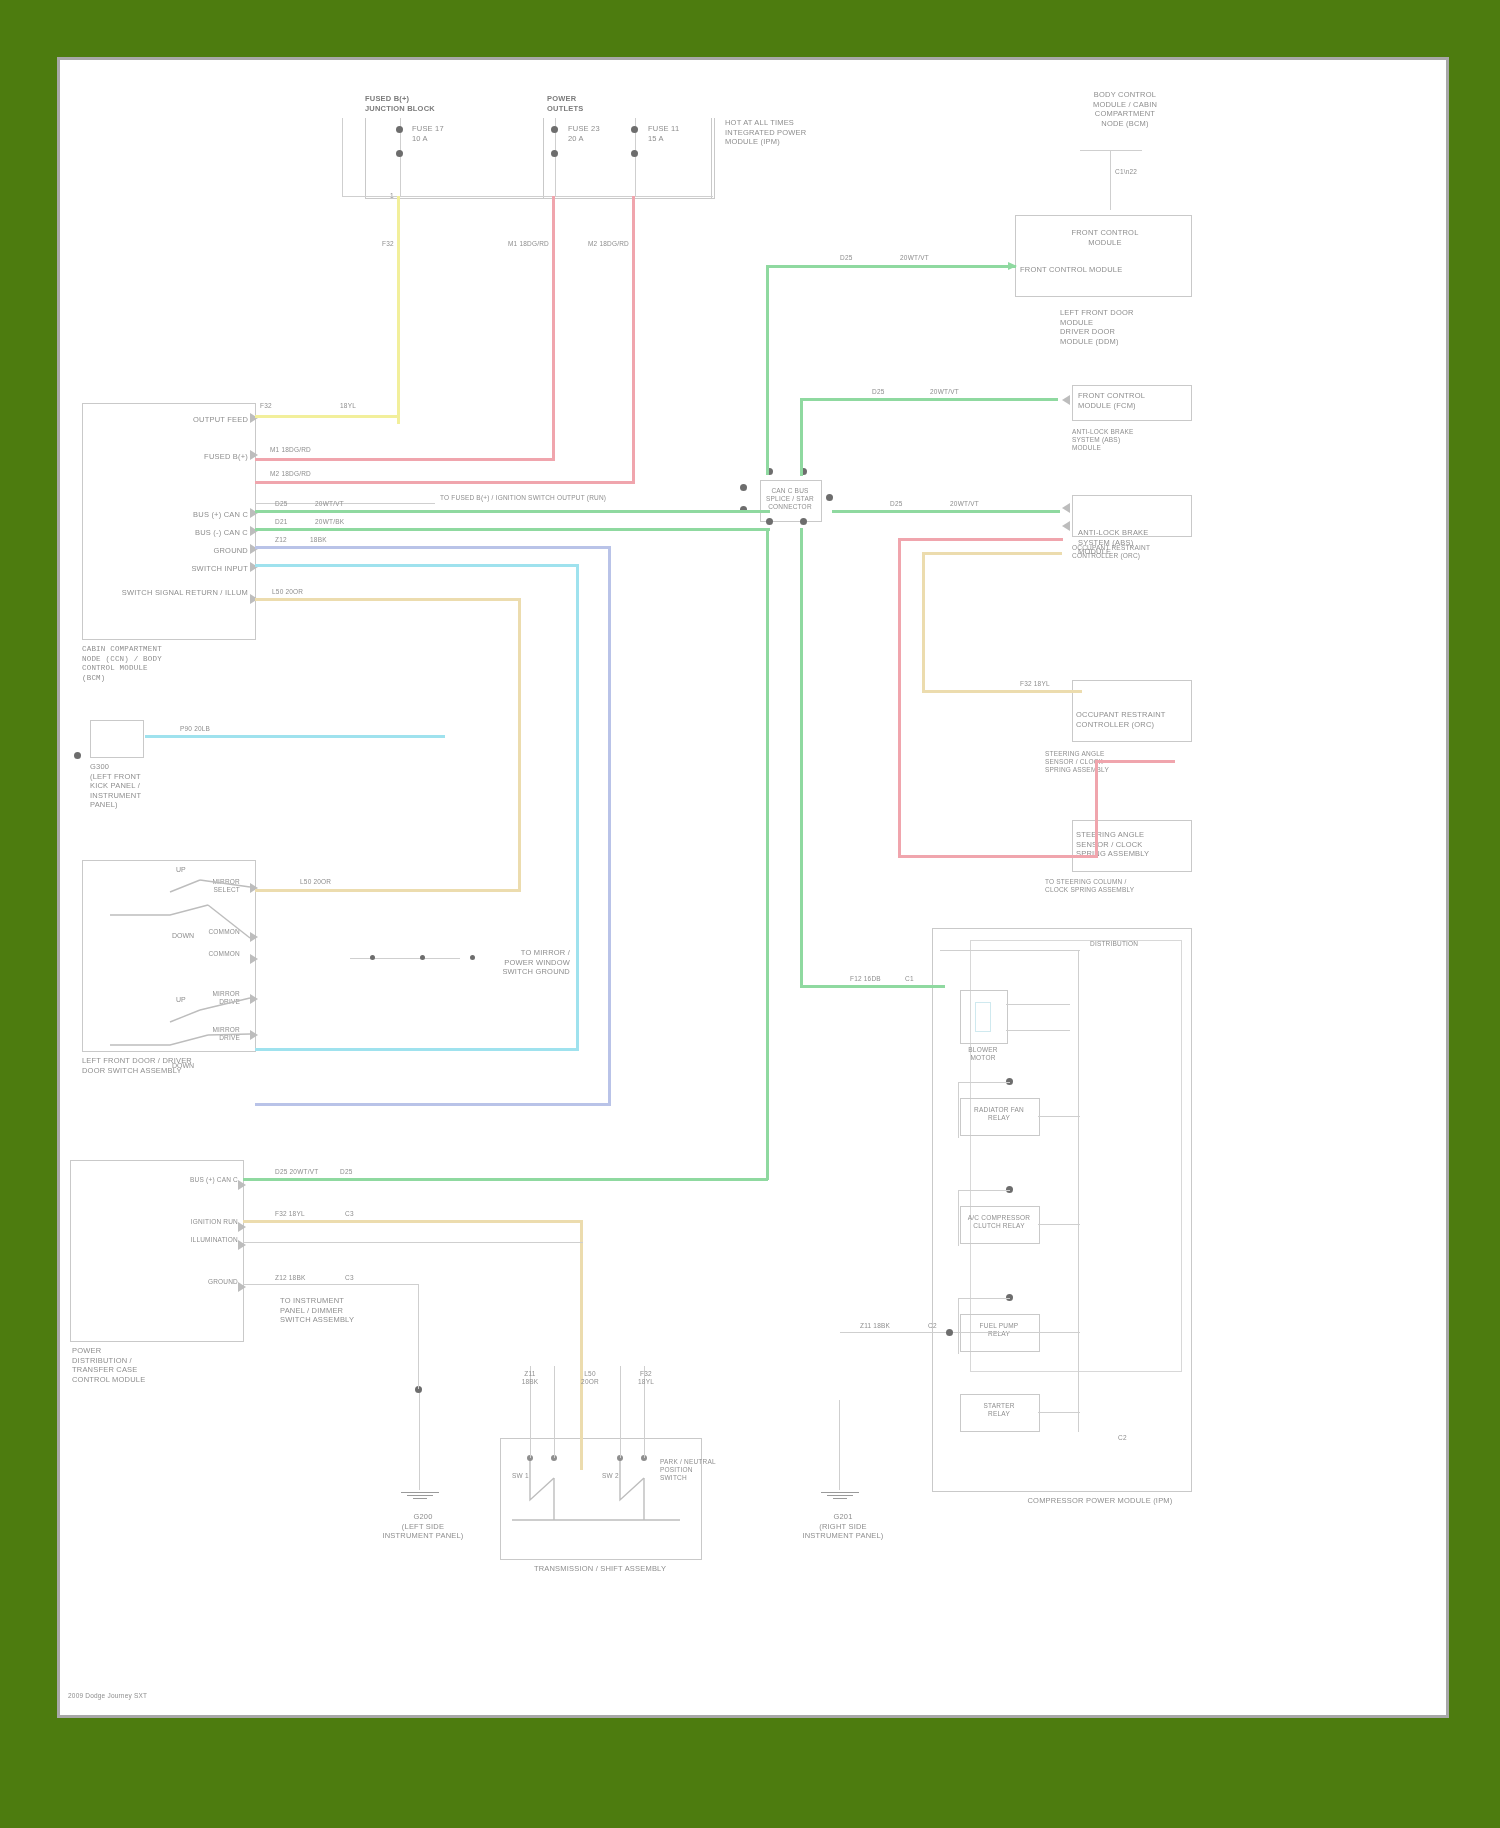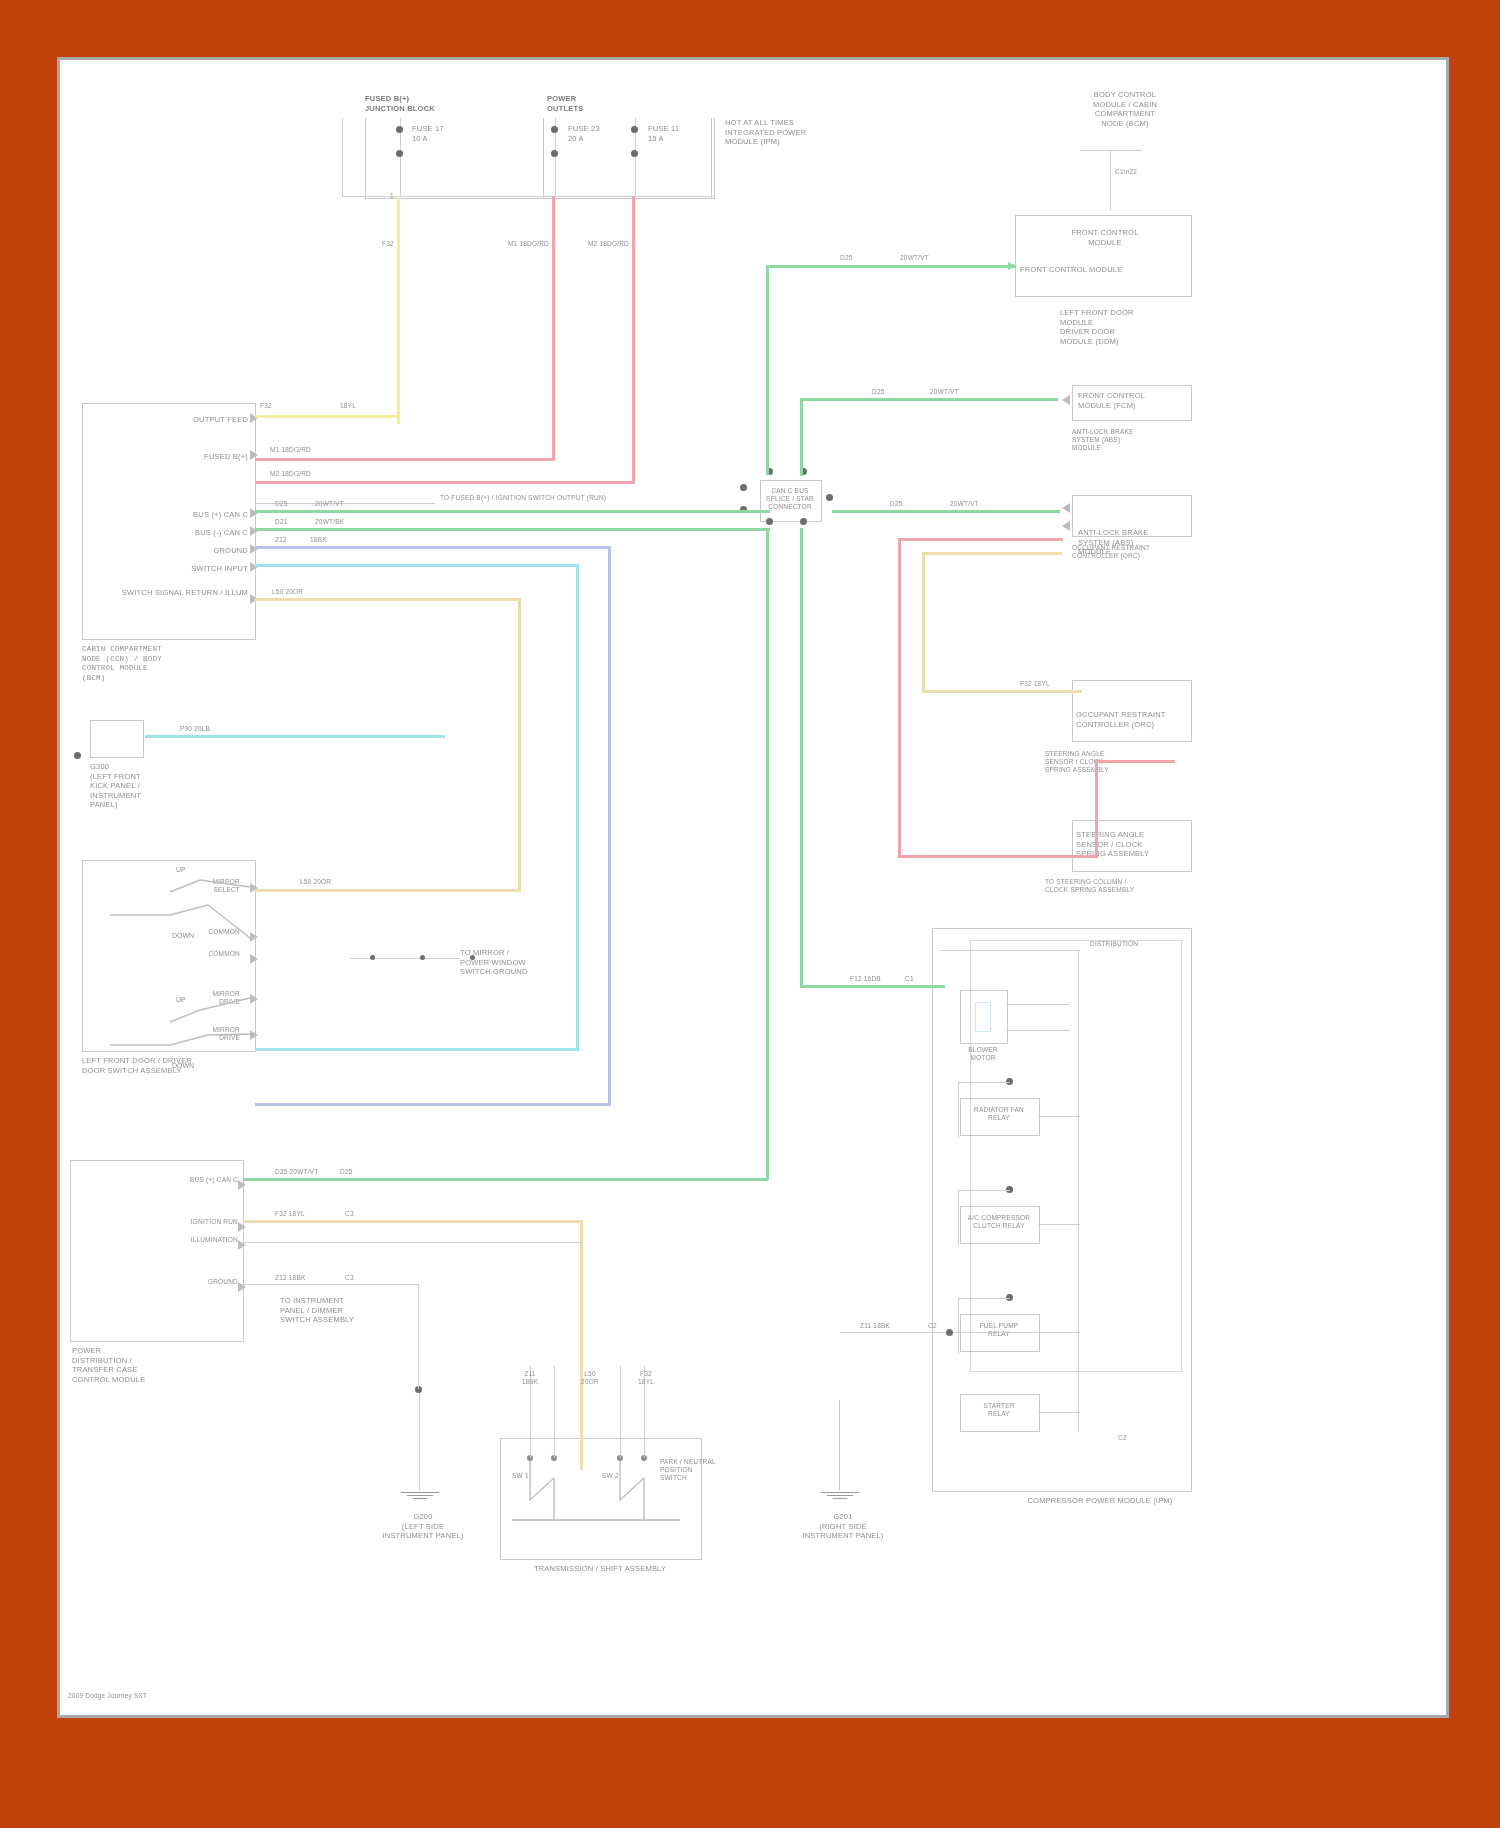--- a/index.html
+++ b/index.html
@@ -1,17 +1,17 @@
 <!DOCTYPE html>
 <html><head>
 <meta charset="utf-8">
 <style>
   html,body{margin:0;padding:0;background:#ffffff;}
   body{font-family:"Liberation Sans",sans-serif;}
-  #page{position:relative;width:1500px;height:1828px;background:#c2410c;overflow:hidden;}
+  #page{position:relative;width:1500px;height:1828px;background:#4d7c0f;overflow:hidden;}
   #sheet{position:absolute;left:57px;top:57px;width:1386px;height:1655px;border:3px solid #a8a8a8;background:#fff;}
   .lbl{position:absolute;color:#8e8e8e;font-size:7.5px;line-height:9.5px;letter-spacing:.2px;white-space:pre-line;}
   .lbl.b{color:#7b7b7b;font-weight:bold;}
   .lbl.tiny{font-size:6.5px;line-height:8px;}
   .lbl.c{text-align:center;}
   .lbl.r{text-align:right;}
   .box{position:absolute;border:1.4px solid #c9c9c9;background:transparent;}
   .w{position:absolute;}
   .w.h{height:3.2px;}
   .w.v{width:3.2px;}
@@ -179,21 +179,21 @@
         <path d="M148,975 L190,974"></path>
       </g>
       <g fill="#8e8e8e" font-size="7" font-family="Liberation Sans">
         <text x="116" y="812">UP</text>
         <text x="112" y="878">DOWN</text>
         <text x="116" y="942">UP</text>
         <text x="112" y="1008">DOWN</text>
       </g>
     </svg>
 
-    <div class="lbl" style="left:400px;top:888px;width:110px;">TO MIRROR /
+    <div class="lbl" style="left:400px;top:888px;width:110px;text-align:right;">TO MIRROR /
 POWER WINDOW
 SWITCH GROUND</div>
     <div class="rule" style="left:290px;top:898px;width:110px;"></div>
     <div class="dot sm" style="left:310px;top:895px;"></div>
     <div class="dot sm" style="left:360px;top:895px;"></div>
     <div class="dot sm" style="left:410px;top:895px;"></div>
 
     <div class="box" style="left:30px;top:660px;width:52px;height:36px;"></div>
     <div class="lbl" style="left:30px;top:702px;width:100px;">G300
 (LEFT FRONT

